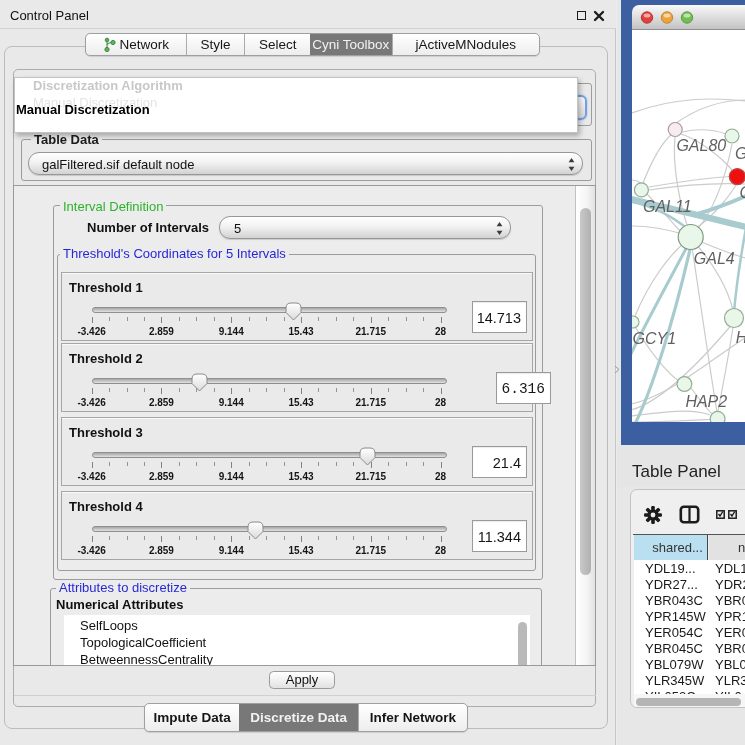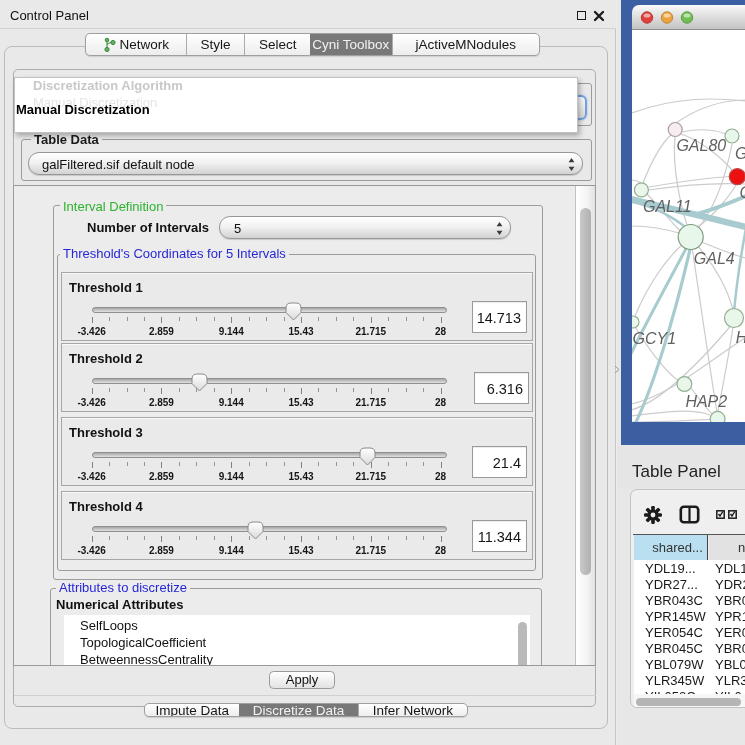--- a/index.html
+++ b/index.html
@@ -169,21 +169,21 @@
         <div class="ticklab" style="left:378.6px;top:53px;">28</div>
       <svg class="abs" style="left:129.3px;top:29px;" width="17" height="19" viewBox="0 0 17 19">
       <defs>
             <linearGradient id="tg2" x1="0" y1="0" x2="0" y2="1">
         <stop offset="0" stop-color="#ffffff"></stop>
               <stop offset="1" stop-color="#dadada"></stop>
             </linearGradient>
           </defs>
       <path d="M1,6 Q1,1 6,1 L11,1 Q16,1 16,6 L16,10.5 L8.5,18 L1,10.5 Z" fill="url(#tg2)" stroke="#8a8a8a" stroke-width="1"></path>
     </svg>
-      <div class="vfield" style="left:412px;top:28px;">6.316</div>
+      <div class="vfield" style="left:434px;top:28px;font-family:Liberation Mono, monospace;">6.316</div>
     </div>
 <div class="thrpanel" style="top:231px;">
       <div class="thrtitle">Threshold 3</div>
       <div class="groove"></div>
       <div class="tickmaj" style="left:29.6px;top:44px;"></div>
         <div class="tickmin" style="left:47.0px;top:44px;"></div>
         <div class="tickmin" style="left:64.5px;top:44px;"></div>
         <div class="tickmin" style="left:81.9px;top:44px;"></div>
         <div class="tickmaj" style="left:99.4px;top:44px;"></div>
         <div class="tickmin" style="left:116.8px;top:44px;"></div>
@@ -272,22 +272,22 @@
     <div class="abs" style="left:561px;top:0;width:21px;height:481px;border-left:1px solid #c2c2c2;
          background:linear-gradient(90deg,#ffffff,#f4f4f4 55%,#dfdfdf);"></div>
     <div class="abs" style="left:566px;top:22px;width:11px;height:367px;border-radius:5.5px;
          background:linear-gradient(90deg,#c9c9c9,#b0b0b0);"></div>
   </div>
 
   <div class="abs" style="left:14px;top:695px;width:582px;height:1px;background:#d0d0d0;"></div>
   <div class="abs" style="left:269px;top:671px;width:66px;height:18px;border:1px solid #9a9a9a;border-radius:4.5px;
        background:linear-gradient(#ffffff,#e2e2e2);font-size:13px;color:#111;text-align:center;line-height:16px;">Apply</div>
 
-  <div class="abs" style="left:144px;top:703px;width:324px;height:14px;border:1px solid #9f9f9f;border-radius:5px;
-       background:linear-gradient(#ffffff,#ededed);display:flex;overflow:hidden;box-shadow:0 1px 1px rgba(0,0,0,0.12);">
+  <div class="abs" style="left:144px;top:703px;width:324px;height:29px;border:1px solid #9f9f9f;border-radius:5px;
+       background:linear-gradient(#ffffff,#ededed);display:flex;overflow:hidden;box-shadow:0 1px 1px rgba(0,0,0,0.12);font-weight:bold;">
     <div class="seg" style="width:95px;">Impute Data</div>
     <div class="seg" style="width:119px;background:#787878;color:#f2f2f2;">Discretize Data</div>
     <div class="seg" style="width:110px;border-left:1px solid #ababab;">Infer Network</div>
   </div>
 </div>
 
 <div class="abs" style="left:617px;top:0;width:128px;height:745px;background:#e7e7e7;"></div>
 
 <div class="abs" style="left:621px;top:0;width:124px;height:445px;background:#3c5fa1;"></div>
 <div class="abs" style="left:632px;top:5px;width:113px;height:25px;border-radius:7px 0 0 0;

